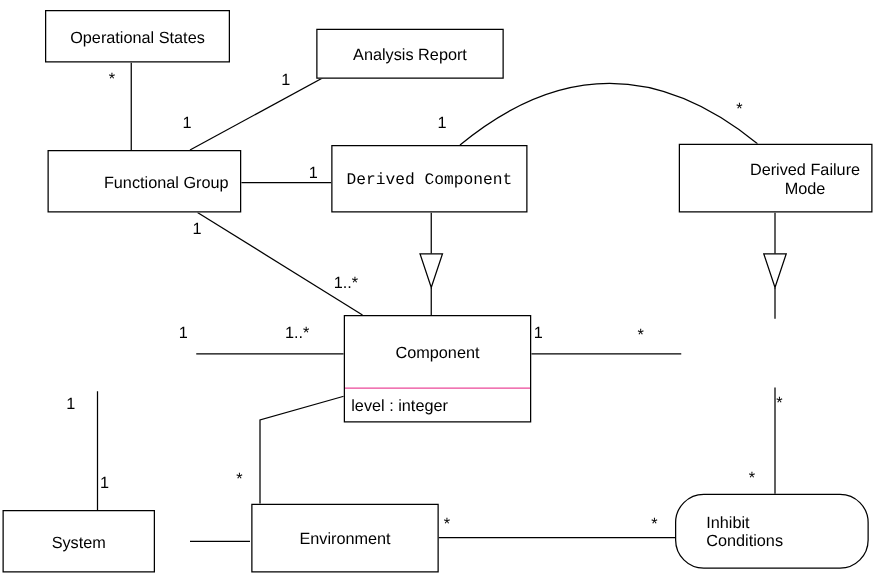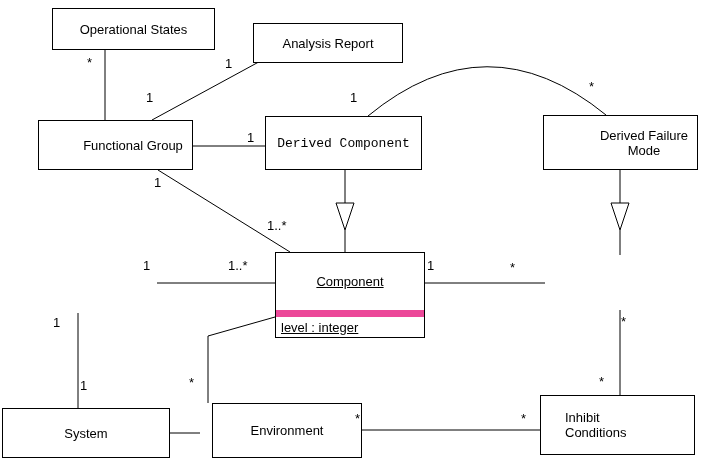--- a/index.html
+++ b/index.html
@@ -26,30 +26,30 @@
     line-height: 15px;
     text-align: center;
     z-index: 2;
   }
   .node.multiline {
     justify-content: flex-start;
     text-align: left;
     padding-left: 24px;
     white-space: pre-line;
   }
-  .node.compartmented { display: block; text-decoration: underline; }
+  .node.compartmented { display: block; }
   .compartmented .node-title {
     height: 57px;
     display: flex;
     align-items: center;
     justify-content: center;
   }
   .compartmented .node-attrs {
     height: 27px;
-    border-top: 7px solid #ec4899;
+    border-top: 1px solid #ec4899;
     display: flex;
     align-items: center;
     padding-left: 5px;
     text-align: left;
   }
   .mult {
     position: absolute;
     font-size: 13px;
     line-height: 14px;
     z-index: 3;
@@ -89,21 +89,21 @@
 
     <polyline points="275,317 208,336 208,403"></polyline>
 
     <line x1="152" y1="433" x2="200" y2="433"></line>
 
     <line x1="350" y1="430" x2="540" y2="430"></line>
 
     <line x1="620" y1="310" x2="620" y2="395"></line>
   </svg>
 
-  <div class="node" style="left:52px; top:8px; width:163px; height:42px;">
+  <div class="node" style="left:36px; top:8px; width:148px; height:42px;">
     <span class="node-label">Operational States</span>
   </div>
 
   <div class="node" style="left:253px; top:5px; width:150px; height:40px;margin-top:18px;">
     <span class="node-label">Analysis Report</span>
   </div>
 
   <div class="node" style="left:38px; top:120px; width:155px; height:50px;padding-left:35px;">
     <span class="node-label">Functional Group</span>
   </div>
@@ -116,29 +116,29 @@
     <span class="node-label">Derived Failure Mode</span>
   </div>
 
 
   <div class="node compartmented" style="left:275px; top:252px; width:150px; height:86px;">
     <div class="node-title">Component</div>
     <div class="node-attrs">level : integer</div>
   </div>
 
 
-  <div class="node" style="left:2px; top:408px; width:168px; height:50px;">
+  <div class="node" style="left:2px; top:408px; width:122px; height:50px;">
     <span class="node-label">System</span>
   </div>
 
-  <div class="node" style="left:212px; top:403px; width:150px; height:55px;">
+  <div class="node" style="left:201px; top:403px; width:150px; height:55px;">
     <span class="node-label">Environment</span>
   </div>
 
-  <div class="node multiline" style="left:540px; top:395px; width:155px; height:60px;">
+  <div class="node multiline" style="left:540px; top:395px; width:155px; height:60px;border-radius:23px;">
     <span class="node-label">Inhibit
 Conditions</span>
   </div>
 
   <span class="mult" style="left:87px;  top:56px;">*</span>
   <span class="mult" style="left:146px; top:91px;">1</span>
   <span class="mult" style="left:225px; top:57px;">1</span>
   <span class="mult" style="left:350px; top:91px;">1</span>
   <span class="mult" style="left:589px; top:80px;">*</span>
   <span class="mult" style="left:247px; top:131px;">1</span>

